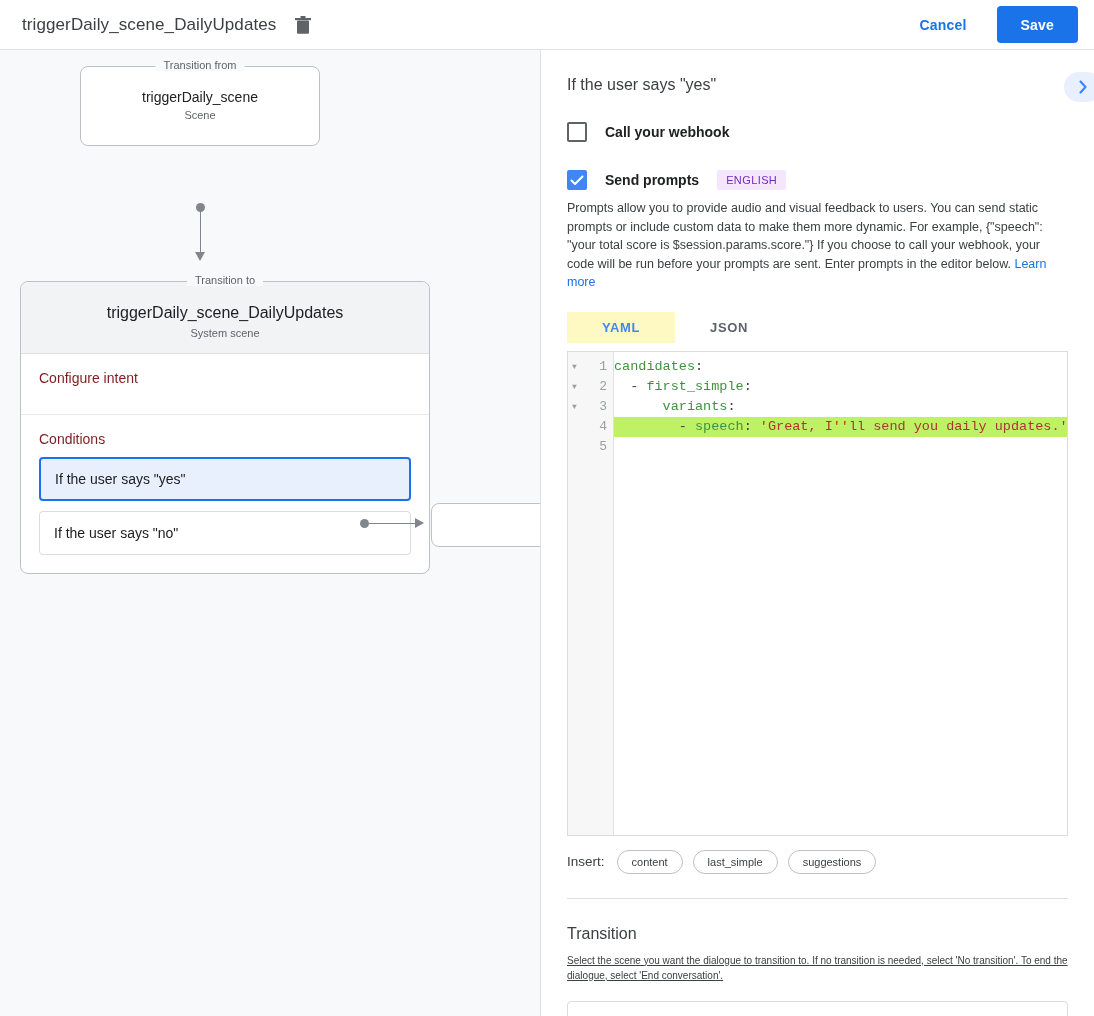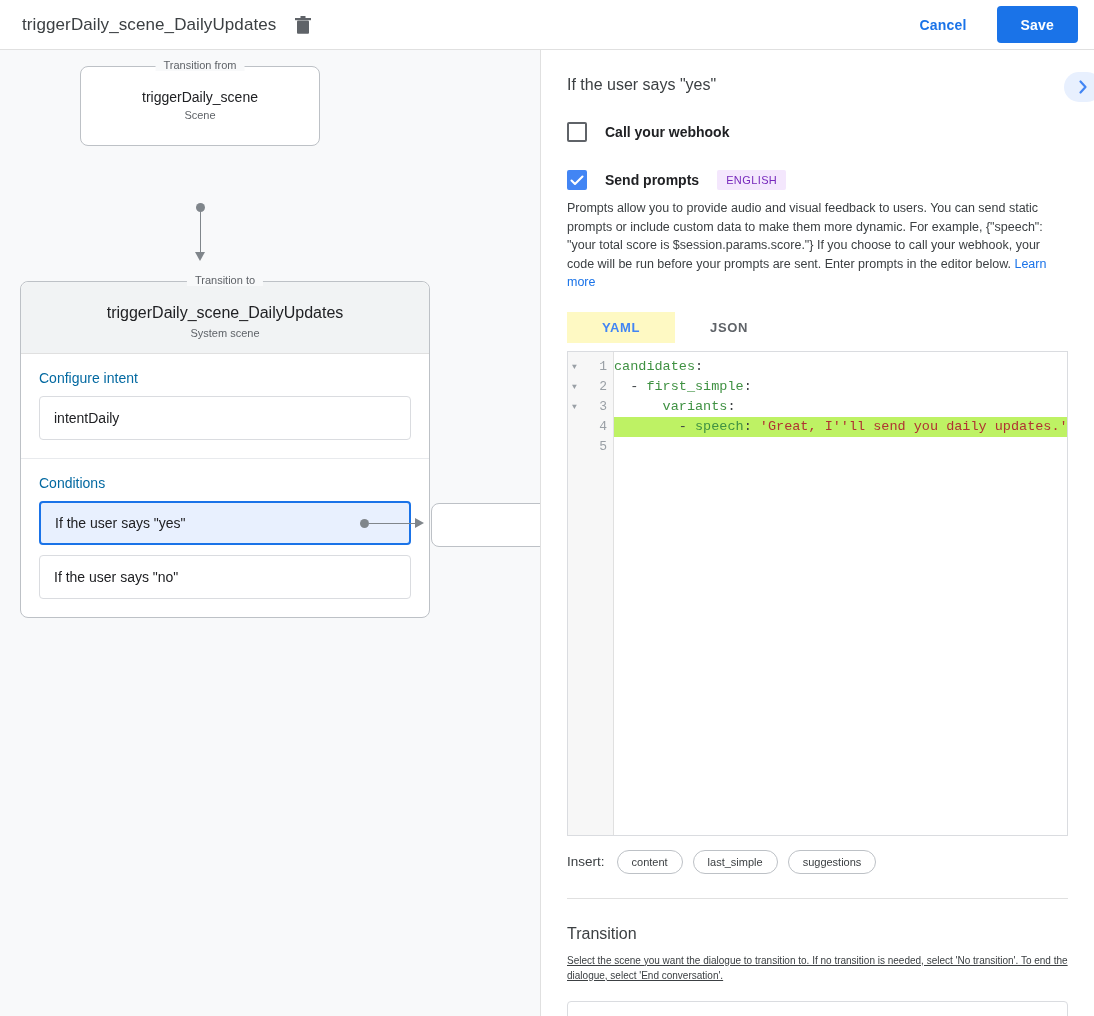--- a/index.html
+++ b/index.html
@@ -152,21 +152,21 @@
     margin-top: 5px;
     font-size: 11px;
     color: #5f6368;
   }
   .section {
     padding: 16px 18px 18px;
   }
   .section + .section { border-top: 1px solid #e8eaed; }
   .section-label {
     font-size: 14px;
-    color: #0369a1;
+    color: #7f1d1d;
     margin-bottom: 10px;
   }
   .intent-field {
     height: 44px;
     border: 1px solid #dadce0;
     border-radius: 4px;
     background: #ffffff;
     display: flex; align-items: center;
     padding: 0 14px;
     font-size: 14px;
@@ -445,21 +445,20 @@
 
   <div class="node-to">
     <div class="node-to-head">
       <div class="node-legend">Transition to</div>
       <div class="node-title">triggerDaily_scene_DailyUpdates</div>
       <div class="node-sub">System scene</div>
     </div>
 
     <div class="section">
       <div class="section-label">Configure intent</div>
-      <div class="intent-field">intentDaily</div>
     </div>
 
     <div class="section">
       <div class="section-label">Conditions</div>
       <div class="cond-item selected">If the user says "yes"</div>
       <div class="cond-item">If the user says "no"</div>
     </div>
   </div>
 
   <div class="cond-dot"></div>

